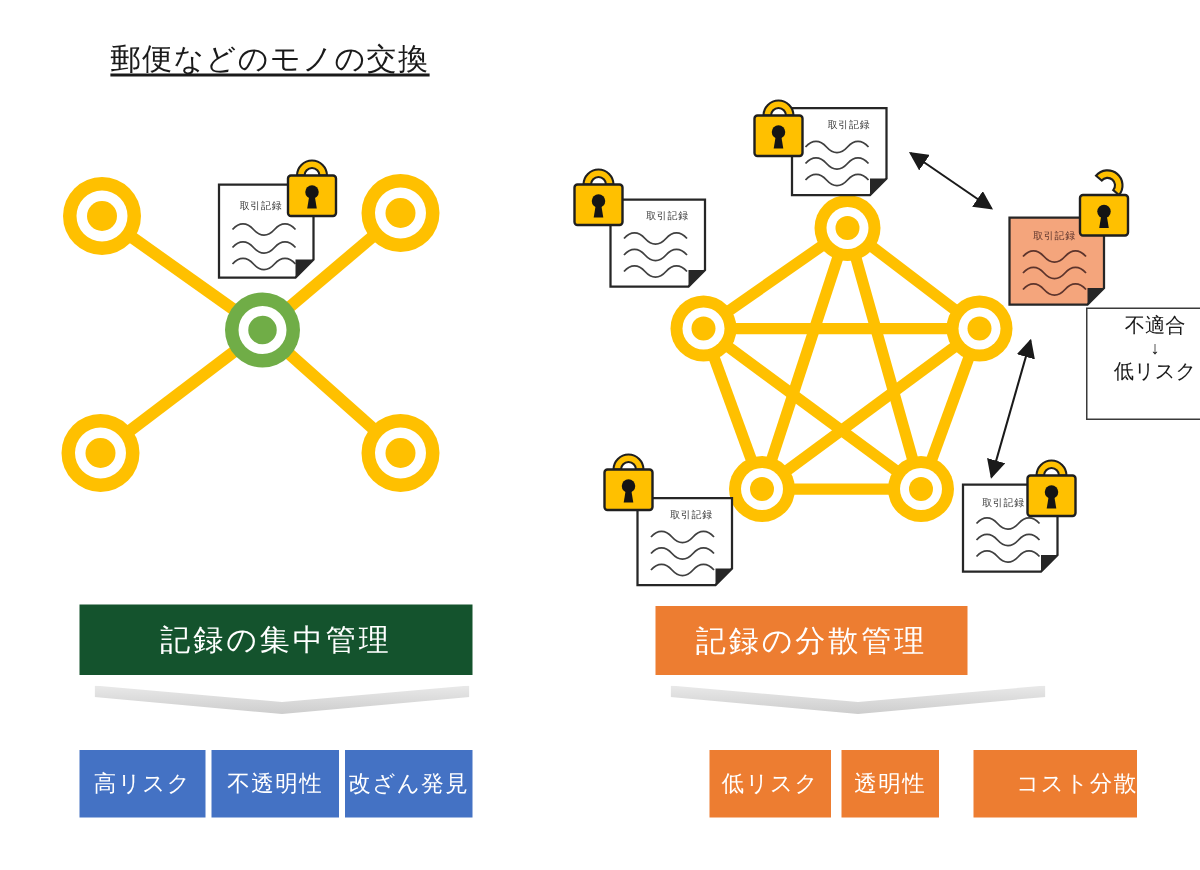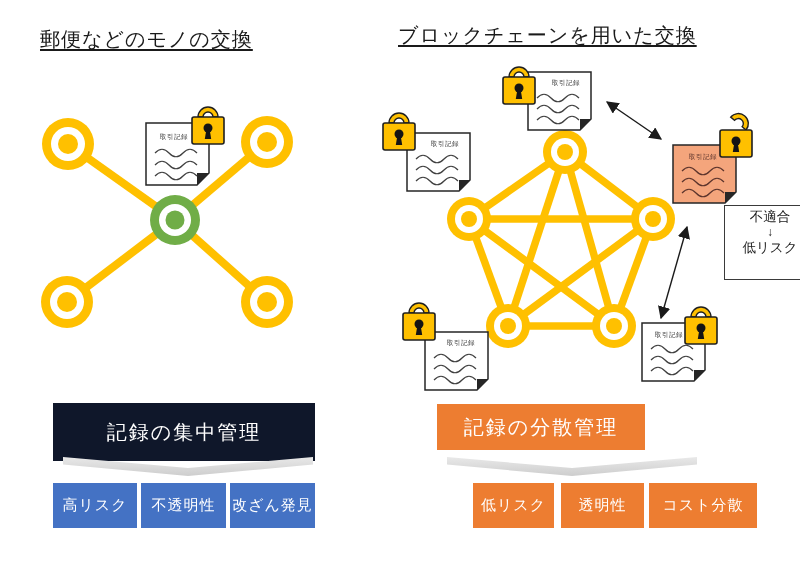--- a/index.html
+++ b/index.html
@@ -1,63 +1,62 @@
 <!DOCTYPE html>
 <html><head>
 <meta charset="utf-8">
 <style>
   html,body{margin:0;padding:0;background:#ffffff;}
   #app{
     position:relative;width:800px;height:580px;background:#ffffff;overflow:hidden;
     font-family:"Liberation Sans","DejaVu Sans",sans-serif;color:#1a1a1a;
   }
   .title{
-    position:absolute;text-align:left;font-size:20px;letter-spacing:1px;
+    position:absolute;text-align:center;font-size:20px;letter-spacing:1px;
     text-decoration:underline;text-underline-offset:3px;white-space:nowrap;
   }
   #left-title{left:40px;top:26px;width:280px;}
   #right-title{left:398px;top:22px;width:322px;}
   .net{position:absolute;}
   #left-net{left:30px;top:85px;}
   #right-net{left:380px;top:60px;}
   .banner{
     position:absolute;display:flex;align-items:center;justify-content:center;
     color:#ffffff;font-size:20px;letter-spacing:2px;
   }
-  .banner-blue{background:#0f172a;left:53px;top:403px;width:262px;height:58px;}
+  .banner-blue{background:#14532d;left:53px;top:403px;width:262px;height:47px;}
   .banner-orange{background:#ED7D31;left:437px;top:404px;width:208px;height:46px;}
   .chev{
     position:absolute;top:457px;width:250px;height:19px;
     background:linear-gradient(180deg,#e9e9e9,#cdcdcd);
     clip-path:polygon(0 0,50% 58%,100% 0,100% 40%,50% 100%,0 40%);
   }
   #left-chev{left:63px;} #right-chev{left:447px;}
   .kbox{
-    position:absolute;top:483px;height:45px;display:flex;align-items:center;justify-content:center;
+    position:absolute;top:500px;height:45px;display:flex;align-items:center;justify-content:center;
     color:#ffffff;font-size:15px;letter-spacing:1px;white-space:nowrap;
   }
   .kb-blue{background:#4472C4;} .kb-orange{background:#ED7D31;margin-left:36px;}
   #lb1{left:53px;width:84px;} #lb2{left:141px;width:85px;} #lb3{left:230px;width:85px;}
-  #rb1{left:437px;width:81px;} #rb2{left:525px;width:83px;} #rb3{left:613px;width:108px;}
+  #rb1{left:437px;width:81px;} #rb2{left:525px;width:65px;} #rb3{left:613px;width:80px;padding-left:29px;}
   .note{
     position:absolute;left:724px;top:205px;width:90px;min-height:50px;
     border:1.3px solid #3a3a3a;background:#ffffff;text-align:center;
     font-size:13.5px;line-height:1.2;padding:3px 0 20px 0;
   }
   .note .dn{font-size:12px;}
   svg text.doclabel{font-size:6.6px;fill:#3a3a3a;letter-spacing:.5px;}
   svg text.doclabel.dark{fill:#5c342c;}
 </style>
 </head>
 <body>
 
 <div id="app">
 
   <div class="title" id="left-title">郵便などのモノの交換</div>
-  <div class="title" id="right-title">ブロックチェーンを用いた交換</div>
 
   <svg class="net" id="left-net" width="300" height="270" viewBox="0 0 300 270">
     <g stroke-width="8" fill="none" stroke="#FFC000">
       <line x1="145" y1="135" x2="38" y2="59"></line>
       <line x1="145" y1="135" x2="237" y2="57"></line>
       <line x1="145" y1="135" x2="37" y2="217"></line>
       <line x1="145" y1="135" x2="237" y2="217"></line>
     </g>
     <g>
       <circle cx="38" cy="59" r="26" fill="#FFC000"></circle>

